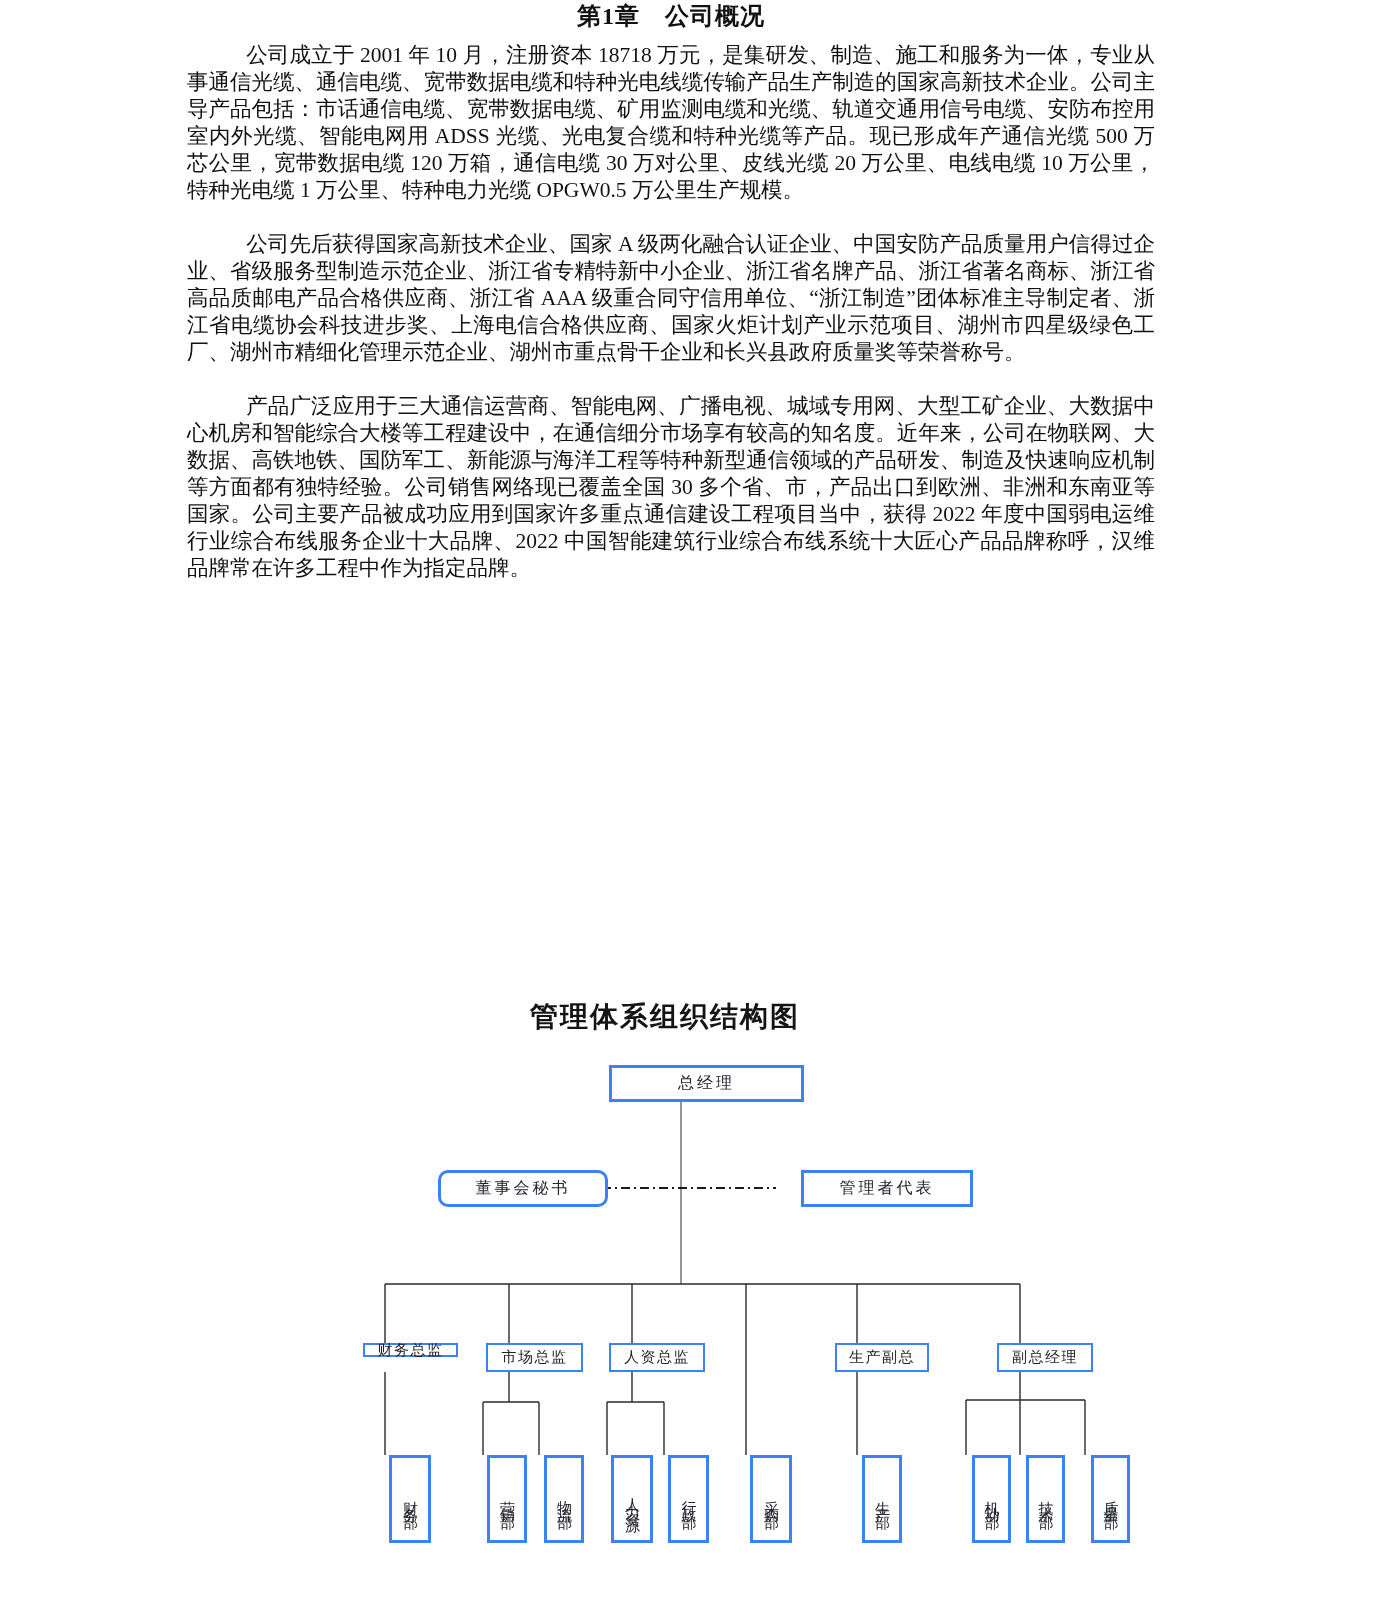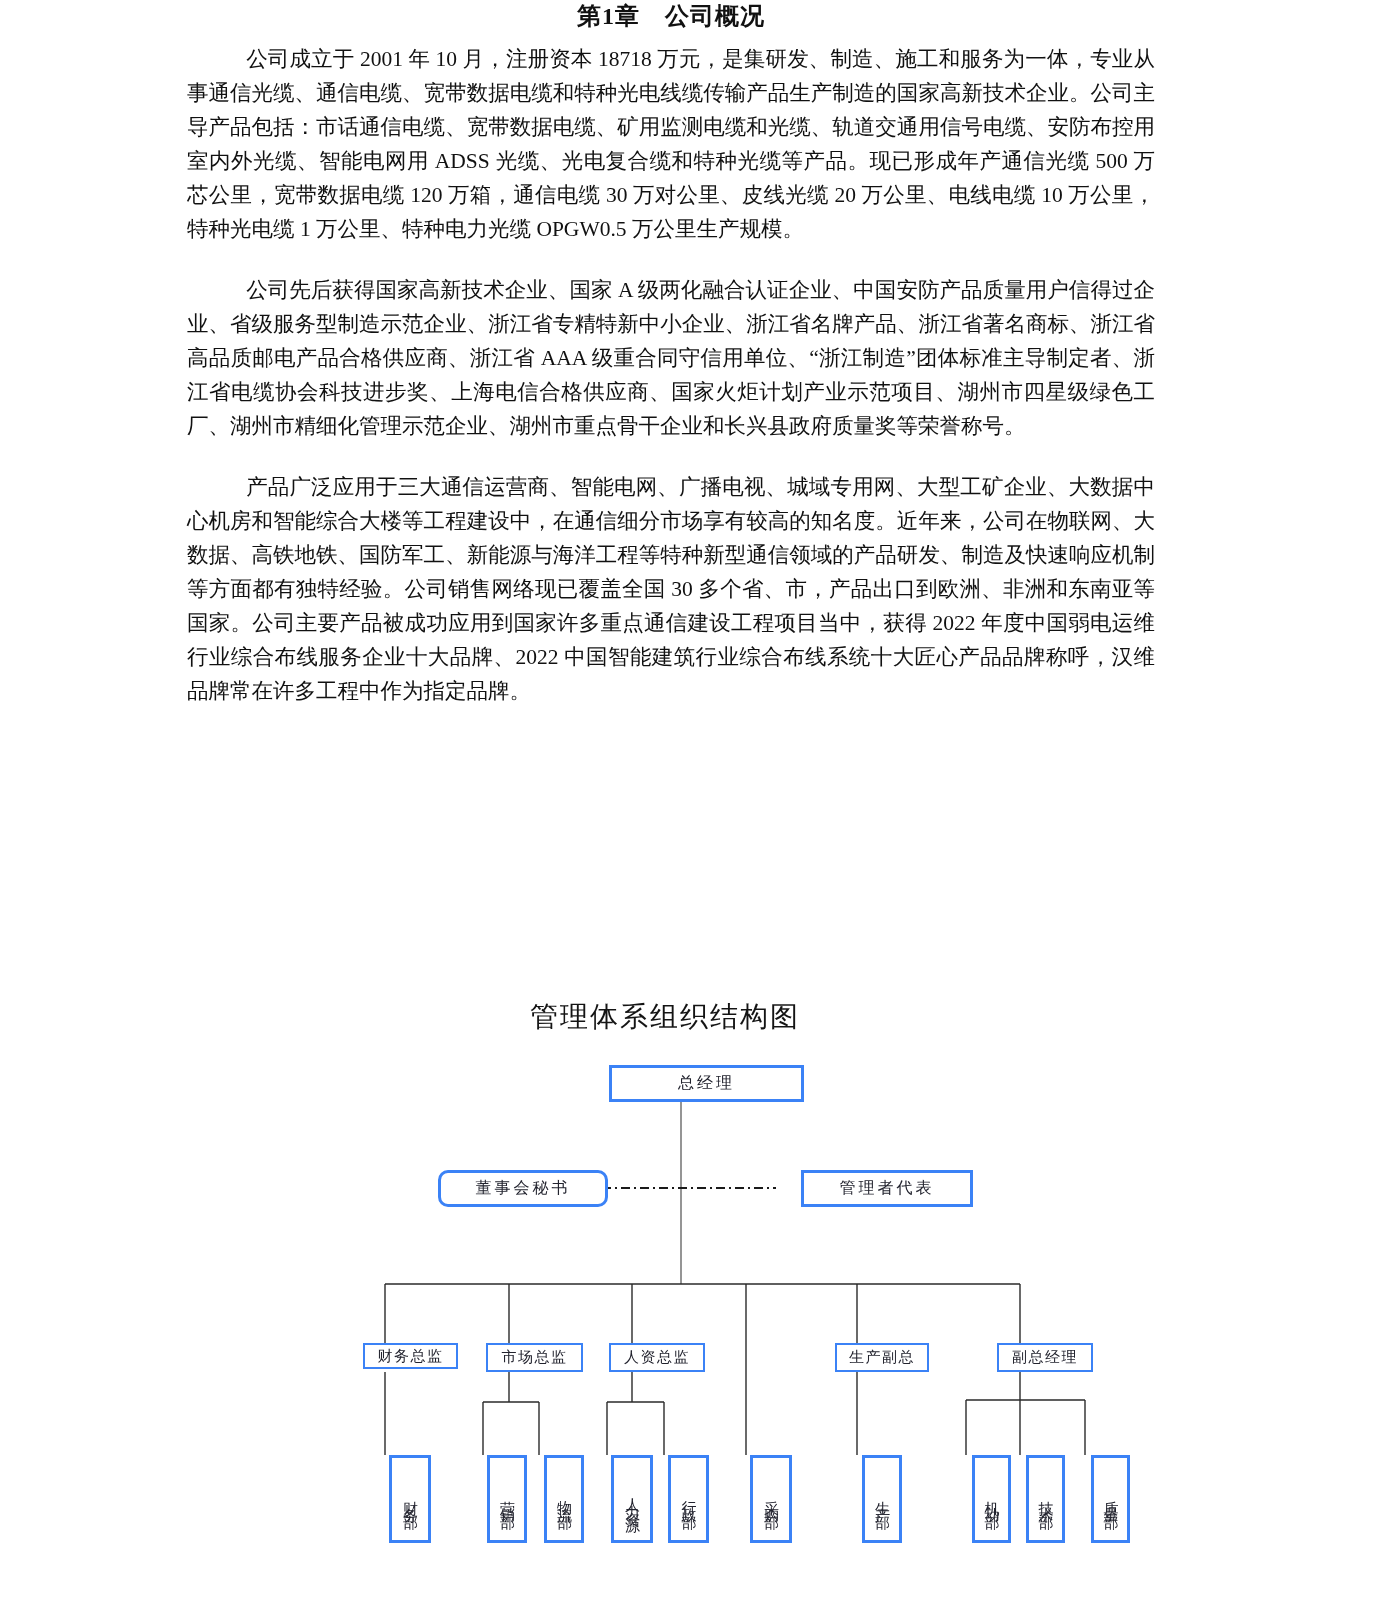--- a/index.html
+++ b/index.html
@@ -23,36 +23,36 @@
     font-size: 24px;
     font-weight: bold;
     letter-spacing: 1px;
   }
   .body-text {
     position: absolute;
     top: 42px;
     left: 187px;
     width: 968px;
     font-size: 21.5px;
-    line-height: 34px;
+    line-height: 27px;
     text-align: justify;
   }
   .body-text p {
     margin: 0 0 27px 0;
     text-indent: 2.75em;
   }
   .chart-title {
     position: absolute;
     top: 998px;
     left: 385px;
     width: 560px;
     margin: 0;
     text-align: center;
     font-size: 28px;
-    font-weight: normal;
+    font-weight: bold;
     letter-spacing: 2px;
     color: #141414;
   }
   .lines {
     position: absolute;
     top: 0; left: 0;
     width: 1379px;
     height: 1600px;
     pointer-events: none;
   }
@@ -132,21 +132,21 @@
     <line x1="966" y1="1400" x2="1085" y2="1400" stroke="#2a2a2a" stroke-width="1.4"></line>
     <line x1="966" y1="1400" x2="966" y2="1455" stroke="#2a2a2a" stroke-width="1.4"></line>
     <line x1="1020" y1="1400" x2="1020" y2="1455" stroke="#2a2a2a" stroke-width="1.4"></line>
     <line x1="1085" y1="1400" x2="1085" y2="1455" stroke="#2a2a2a" stroke-width="1.4"></line>
   </svg>
 
   <div class="ob" style="left:584px; top:1065px; width:195px; height:37px;">总经理</div>
   <div class="ob" style="left:413px; top:1170px; width:170px; height:37px;border-radius:10px;">董事会秘书</div>
   <div class="ob" style="left:776px; top:1170px; width:172px; height:37px;">管理者代表</div>
 
-  <div class="ob mid" style="left:338px; top:1343px; width:95px; height:26px;">财务总监</div>
+  <div class="ob mid" style="left:338px; top:1343px; width:95px; height:14px;">财务总监</div>
   <div class="ob mid" style="left:461px; top:1343px; width:97px; height:29px;">市场总监</div>
   <div class="ob mid" style="left:584px; top:1343px; width:96px; height:29px;text-align:center;">人资总监</div>
   <div class="ob mid" style="left:810px; top:1343px; width:94px; height:29px;">生产副总</div>
   <div class="ob mid" style="left:972px; top:1343px; width:96px; height:29px;">副总经理</div>
 
   <div class="ob dept" style="left:364px; top:1455px; width:42px; height:88px;">财务部</div>
   <div class="ob dept" style="left:462px; top:1455px; width:40px; height:88px;">营销部</div>
   <div class="ob dept" style="left:519px; top:1455px; width:40px; height:88px;">物流部</div>
   <div class="ob dept" style="left:586px; top:1455px; width:42px; height:88px;">人力资源</div>
   <div class="ob dept" style="left:643px; top:1455px; width:41px; height:88px;">行政部</div>

